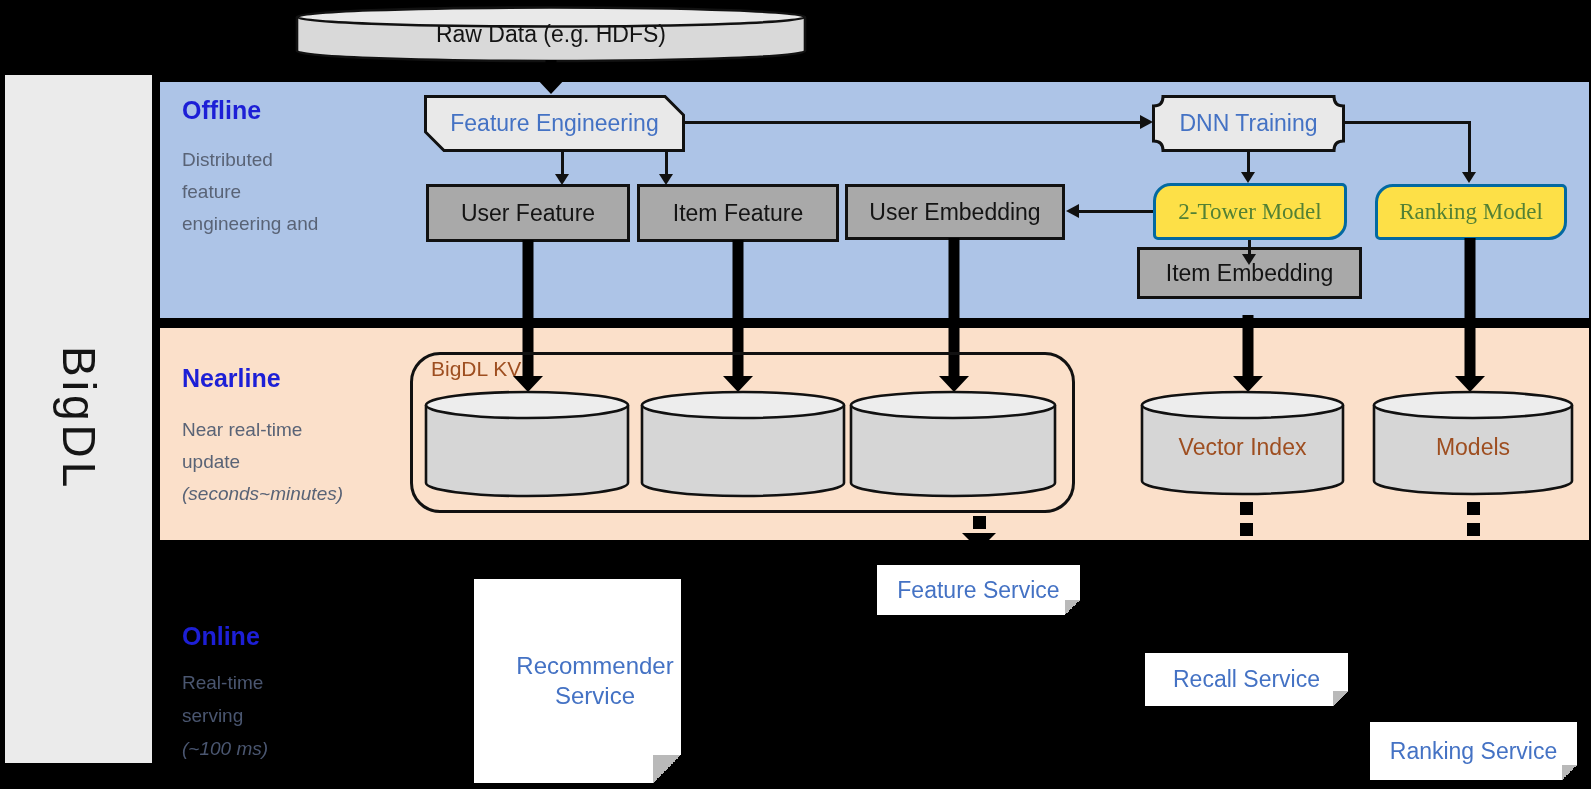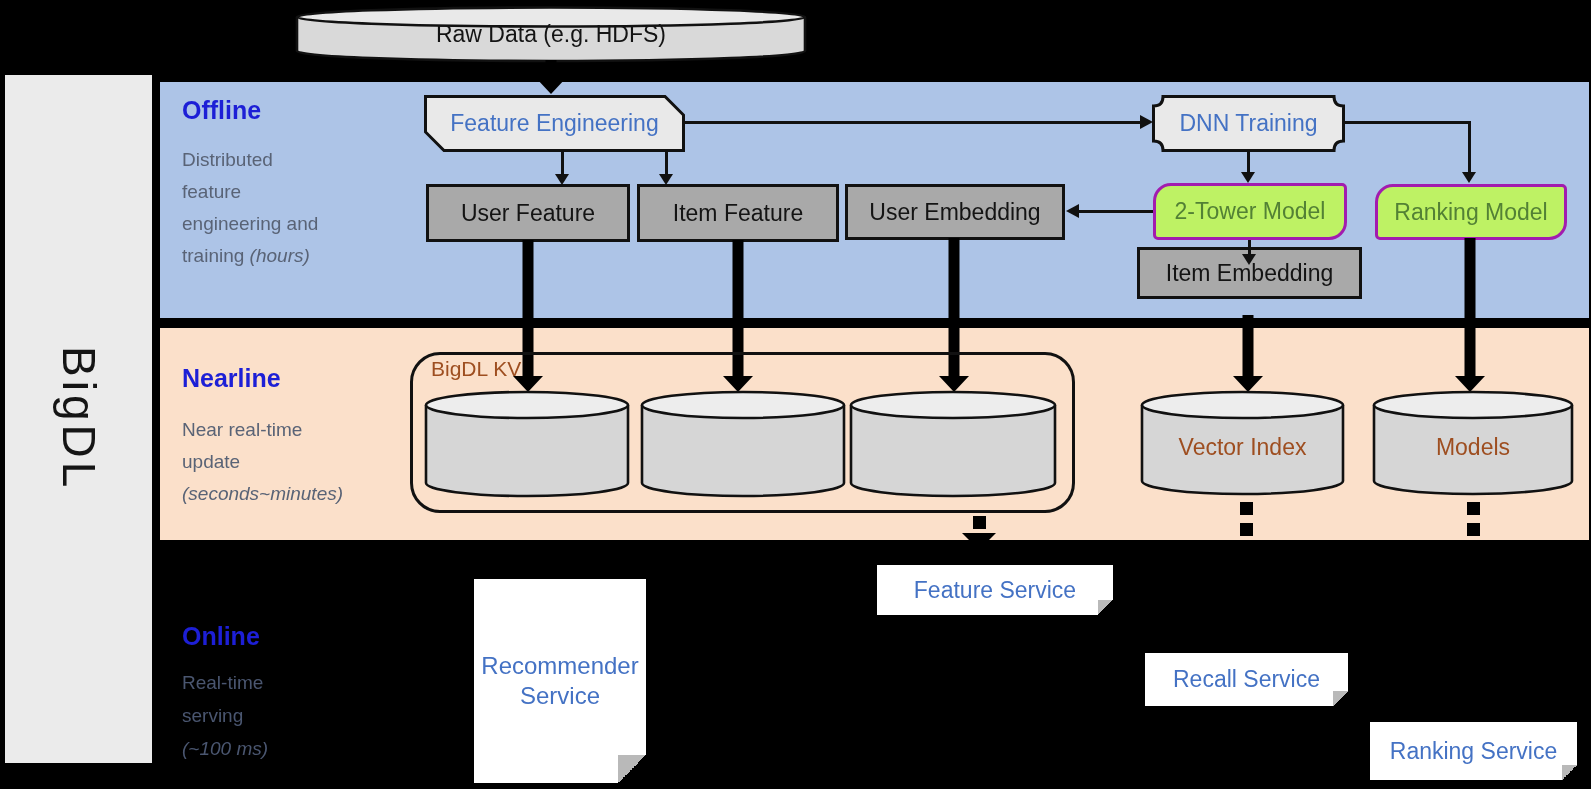--- a/index.html
+++ b/index.html
@@ -21,22 +21,22 @@
   .sec-desc.dark{color:#4a5670;line-height:33px;}
   .sec-desc i{font-style:italic;}
 
   
   .lbl{display:flex;align-items:center;justify-content:center;text-align:center;}
 
   
   .gbox{background:#a9a9a9;border:3px solid #111;box-sizing:border-box;
         color:#141414;font-size:23px;}
   
-  .dbox{background:#bef264;border:3px solid #a21caf;box-sizing:border-box;
-        border-radius:18px 5px 18px 5px;color:#538135;font-size:23px;}
+  .dbox{background:#fde047;border:3px solid #0369a1;box-sizing:border-box;
+        border-radius:18px 5px 18px 5px;color:#538135;font-size:23px;font-family:Liberation Serif, serif;}
   .blue-label{color:#4472c4;font-size:23px;}
   .brown-label{color:#9e4e20;font-size:23px;}
 
   
   .redis-box{left:410px;top:352px;width:665px;height:161px;border:3px solid #111;
              border-radius:30px;box-sizing:border-box;}
 
   
   .line{background:#111;}
   .head-right{width:0;height:0;border-top:7px solid transparent;border-bottom:7px solid transparent;border-left:13px solid #111;}
@@ -71,21 +71,20 @@
   </div>
 
   <div class="abs band-offline"></div>
   <div class="abs band-nearline"></div>
 
   <div class="abs sec-title" style="left:182px;top:96px;">Offline</div>
   <div class="abs sec-desc" style="left:182px;top:144px;">
     <div>Distributed</div>
     <div>feature</div>
     <div>engineering and</div>
-    <div><span>training</span> <i>(hours)</i></div>
   </div>
 
   <div class="abs sec-title" style="left:182px;top:364px;">Nearline</div>
   <div class="abs sec-desc" style="left:182px;top:414px;">
     <div>Near real-time</div>
     <div>update</div>
     <div><i>(seconds~minutes)</i></div>
   </div>
 
   <div class="abs sec-title" style="left:182px;top:622px;">Online</div>
@@ -212,34 +211,34 @@
   <div class="abs lbl brown-label" style="left:1372px;top:396px;width:202px;height:102px;">Models</div>
 
   <div class="abs dash" style="left:1240px;top:502px;"></div>
   <div class="abs dash" style="left:1240px;top:523px;"></div>
   <div class="abs dash" style="left:1467px;top:502px;"></div>
   <div class="abs dash" style="left:1467px;top:523px;"></div>
 
   <div class="abs dash" style="left:973px;top:516px;"></div>
   <div class="abs big-head-down" style="left:962px;top:533px;"></div>
 
-  <div class="abs lbl service" style="left:877px;top:565px;width:236px;height:50px;">
+  <div class="abs lbl service" style="left:877px;top:565px;width:203px;height:50px;">
     <span>Feature Service</span>
     <div class="fold small"></div>
   </div>
   <div class="abs lbl service" style="left:1145px;top:653px;width:203px;height:53px;">
     <span>Recall Service</span>
     <div class="fold small"></div>
   </div>
   <div class="abs lbl service" style="left:1370px;top:722px;width:207px;height:58px;">
     <span>Ranking Service</span>
     <div class="fold small"></div>
   </div>
 
-  <div class="abs lbl doc" style="left:474px;top:579px;width:172px;height:204px;">
+  <div class="abs lbl doc" style="left:474px;top:579px;width:172px;height:204px;padding-left:35px;">
     <div>
       <div>Recommender</div>
       <div>Service</div>
     </div>
     <div class="fold big"></div>
   </div>
 
 </div>
 
 </body></html>

